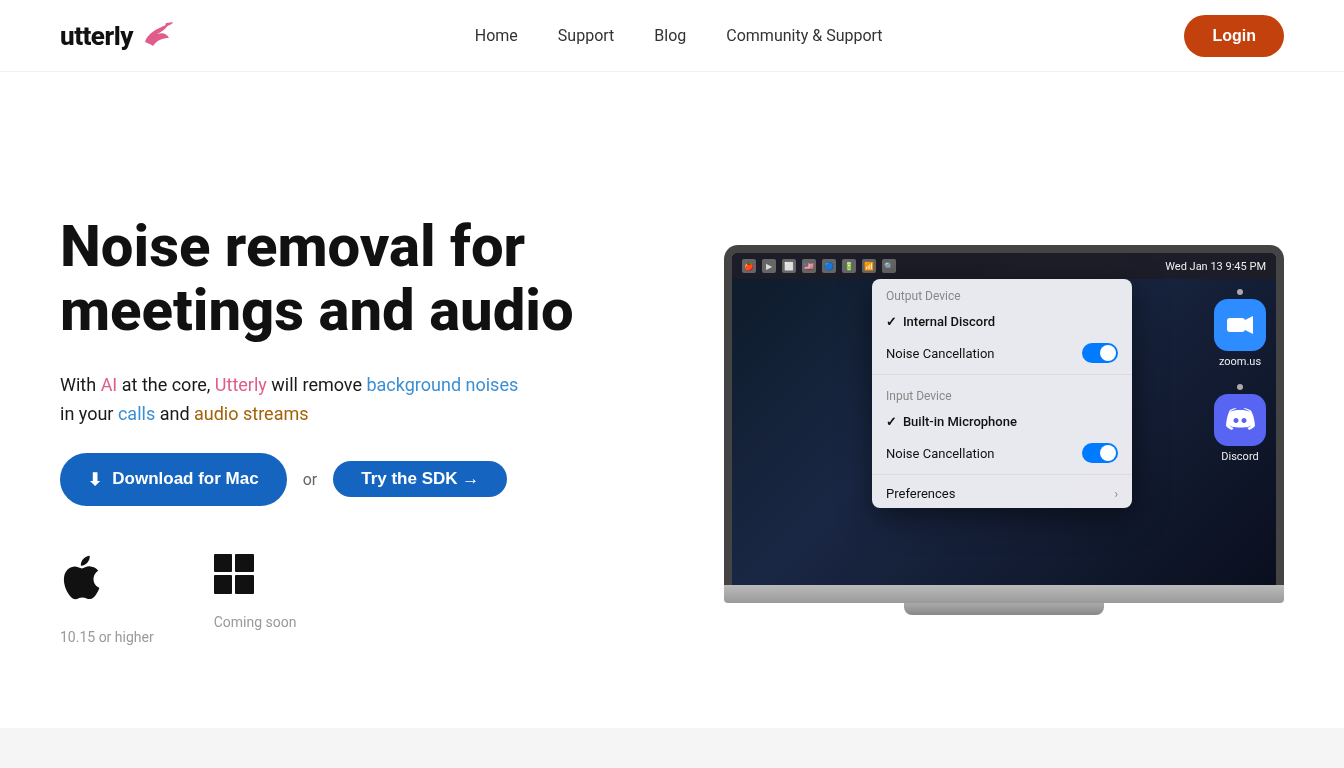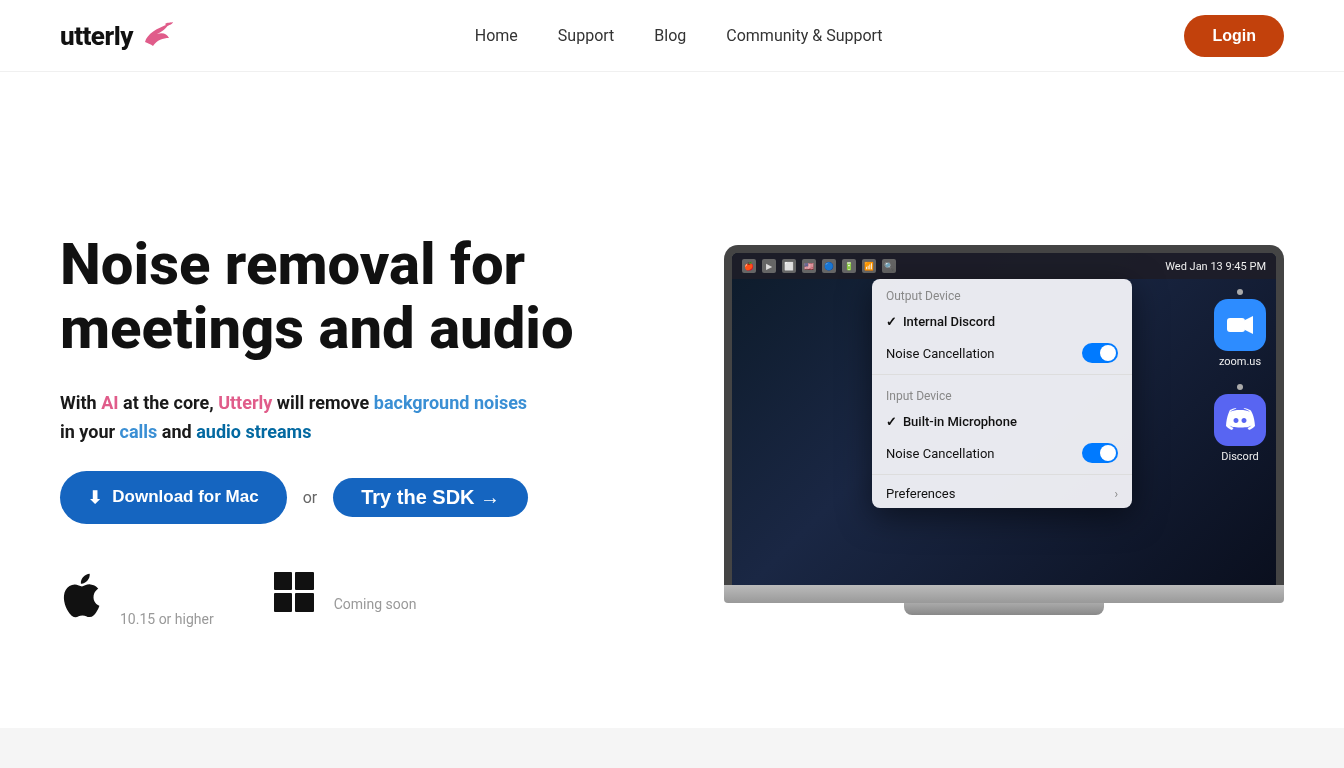--- a/index.html
+++ b/index.html
@@ -22,43 +22,43 @@
     }
 
     
     .hero {
       display: flex; align-items: center; justify-content: space-between;
       padding: 80px 60px 60px 60px; min-height: 696px;
     }
     .hero-left { max-width: 580px; }
     .hero-title { font-size: 58px; font-weight: 800; line-height: 1.1; color: #111; margin-bottom: 28px; }
     .hero-subtitle {
-      font-size: 18px; line-height: 1.6; margin-bottom: 24px; font-weight: bold;
+      font-size: 18px; line-height: 1.6; margin-bottom: 24px;
     }
     .hero-subtitle .ai { color: #e05c8a; }
     .hero-subtitle .utterly { color: #e05c8a; }
     .hero-subtitle .bg { color: #3a8fd4; }
     .hero-subtitle .calls { color: #3a8fd4; }
-    .hero-subtitle .audio { color: #0369a1; }
+    .hero-subtitle .audio { color: #a16207; }
 
     .hero-buttons { display: flex; align-items: center; gap: 16px; margin-bottom: 48px; }
     .btn-download {
       display: flex; align-items: center; gap: 10px;
       background: #1565c0; color: #fff; border: none; border-radius: 50px;
       padding: 16px 28px; font-size: 17px; font-weight: 600; cursor: pointer;
     }
     .btn-sdk {
       display: flex; align-items: center; gap: 10px;
       background: #1565c0; color: #fff; border: none; border-radius: 50px;
-      padding: 8px 28px; font-size: 20px; font-weight: 600; cursor: pointer;
+      padding: 8px 28px; font-size: 17px; font-weight: 600; cursor: pointer;
     }
     .or-text { font-size: 16px; color: #666; }
 
     .platform-row { display: flex; gap: 60px; align-items: flex-start; }
-    .platform-item { display: flex; flex-direction: row; align-items: flex-end; gap: 20px; }
+    .platform-item { display: flex; flex-direction: column; align-items: flex-start; gap: 20px; }
     .platform-label { font-size: 14px; color: #999; }
 
     
     .apple-icon { font-size: 44px; color: #111; line-height: 1; }
     
     .windows-icon { display: grid; grid-template-columns: 1fr 1fr; gap: 3px; width: 40px; height: 40px; }
     .win-square { background: #111; border-radius: 1px; }
 
     
     .hero-right { flex-shrink: 0; }

